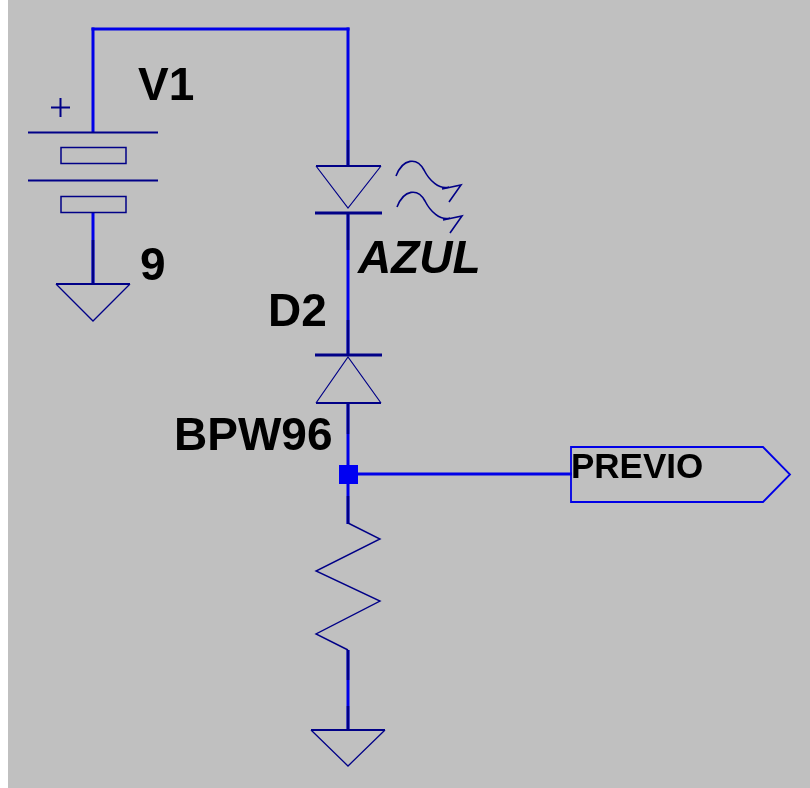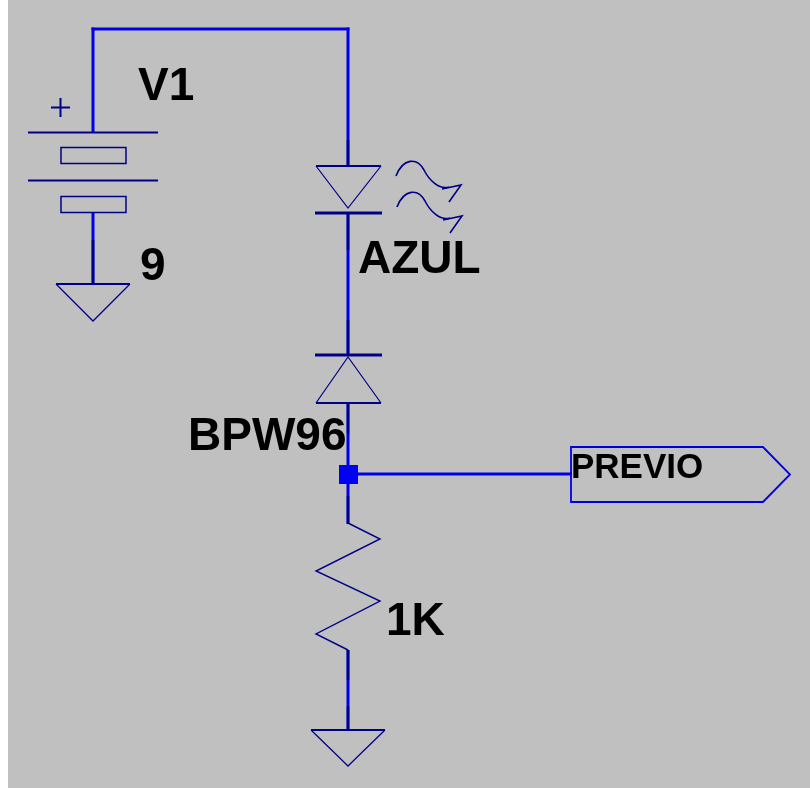--- a/index.html
+++ b/index.html
@@ -104,18 +104,18 @@
     <g stroke="#000087" fill="none">
       <line x1="303" y1="730" x2="377" y2="730" stroke-width="2"></line>
       <path d="M303,730 L340,766 L377,730" stroke-width="1.3"></path>
     </g>
 
     <path d="M563,447 L755,447 L782,474.5 L755,502 L563,502 Z" stroke="#0000E6" stroke-width="1.8" fill="none"></path>
   </svg>
 
   <div class="lbl" style="left:130px; top:61px;">V1</div>
   <div class="lbl" style="left:132px; top:241px;">9</div>
-  <div class="lbl" style="left:350px; top:234px;">AZUL</div>
-  <div class="lbl" style="left:180px; top:411px;">BPW96</div>
-  <div class="lbl" style="left:378px; top:596px;">1K</div>
+  <div class="lbl" style="left:350px; top:234px;font-style:italic;">AZUL</div>
+  <div class="lbl" style="left:260px; top:287px;">D2</div>
+  <div class="lbl" style="left:166px; top:411px;">BPW96</div>
   <div class="lbl lbl-previo">PREVIO</div>
 
 </div>
 
 </body></html>

